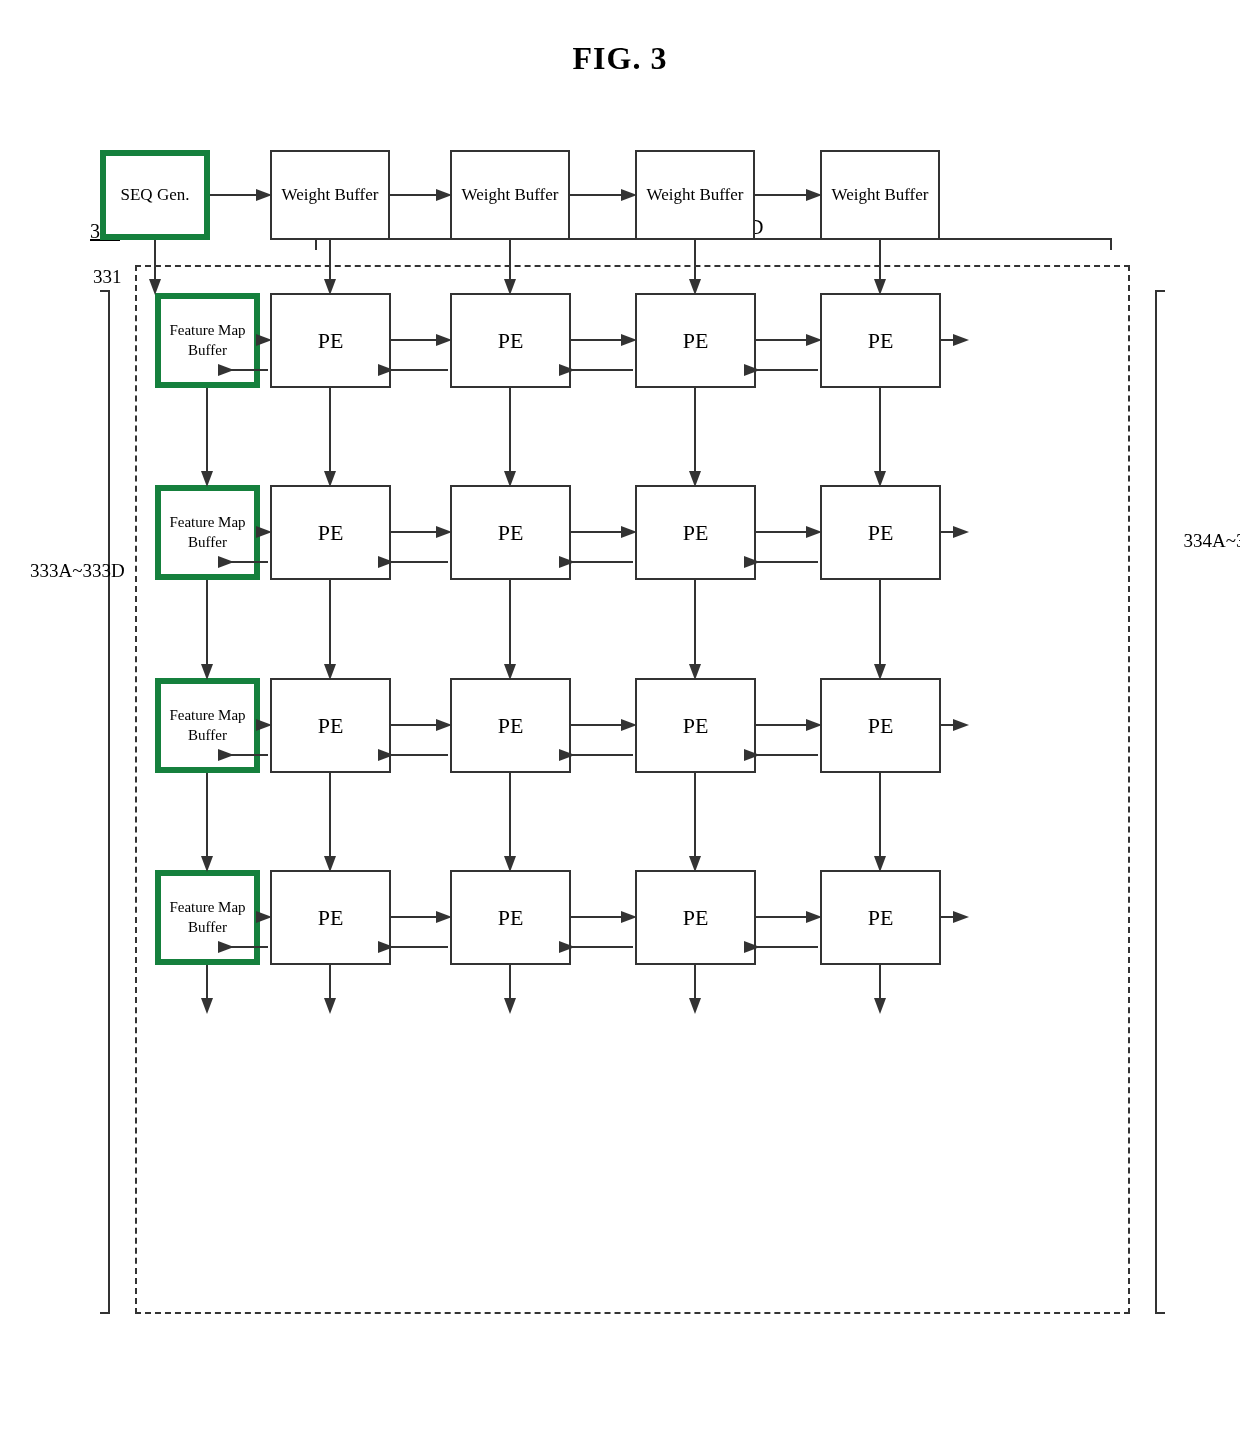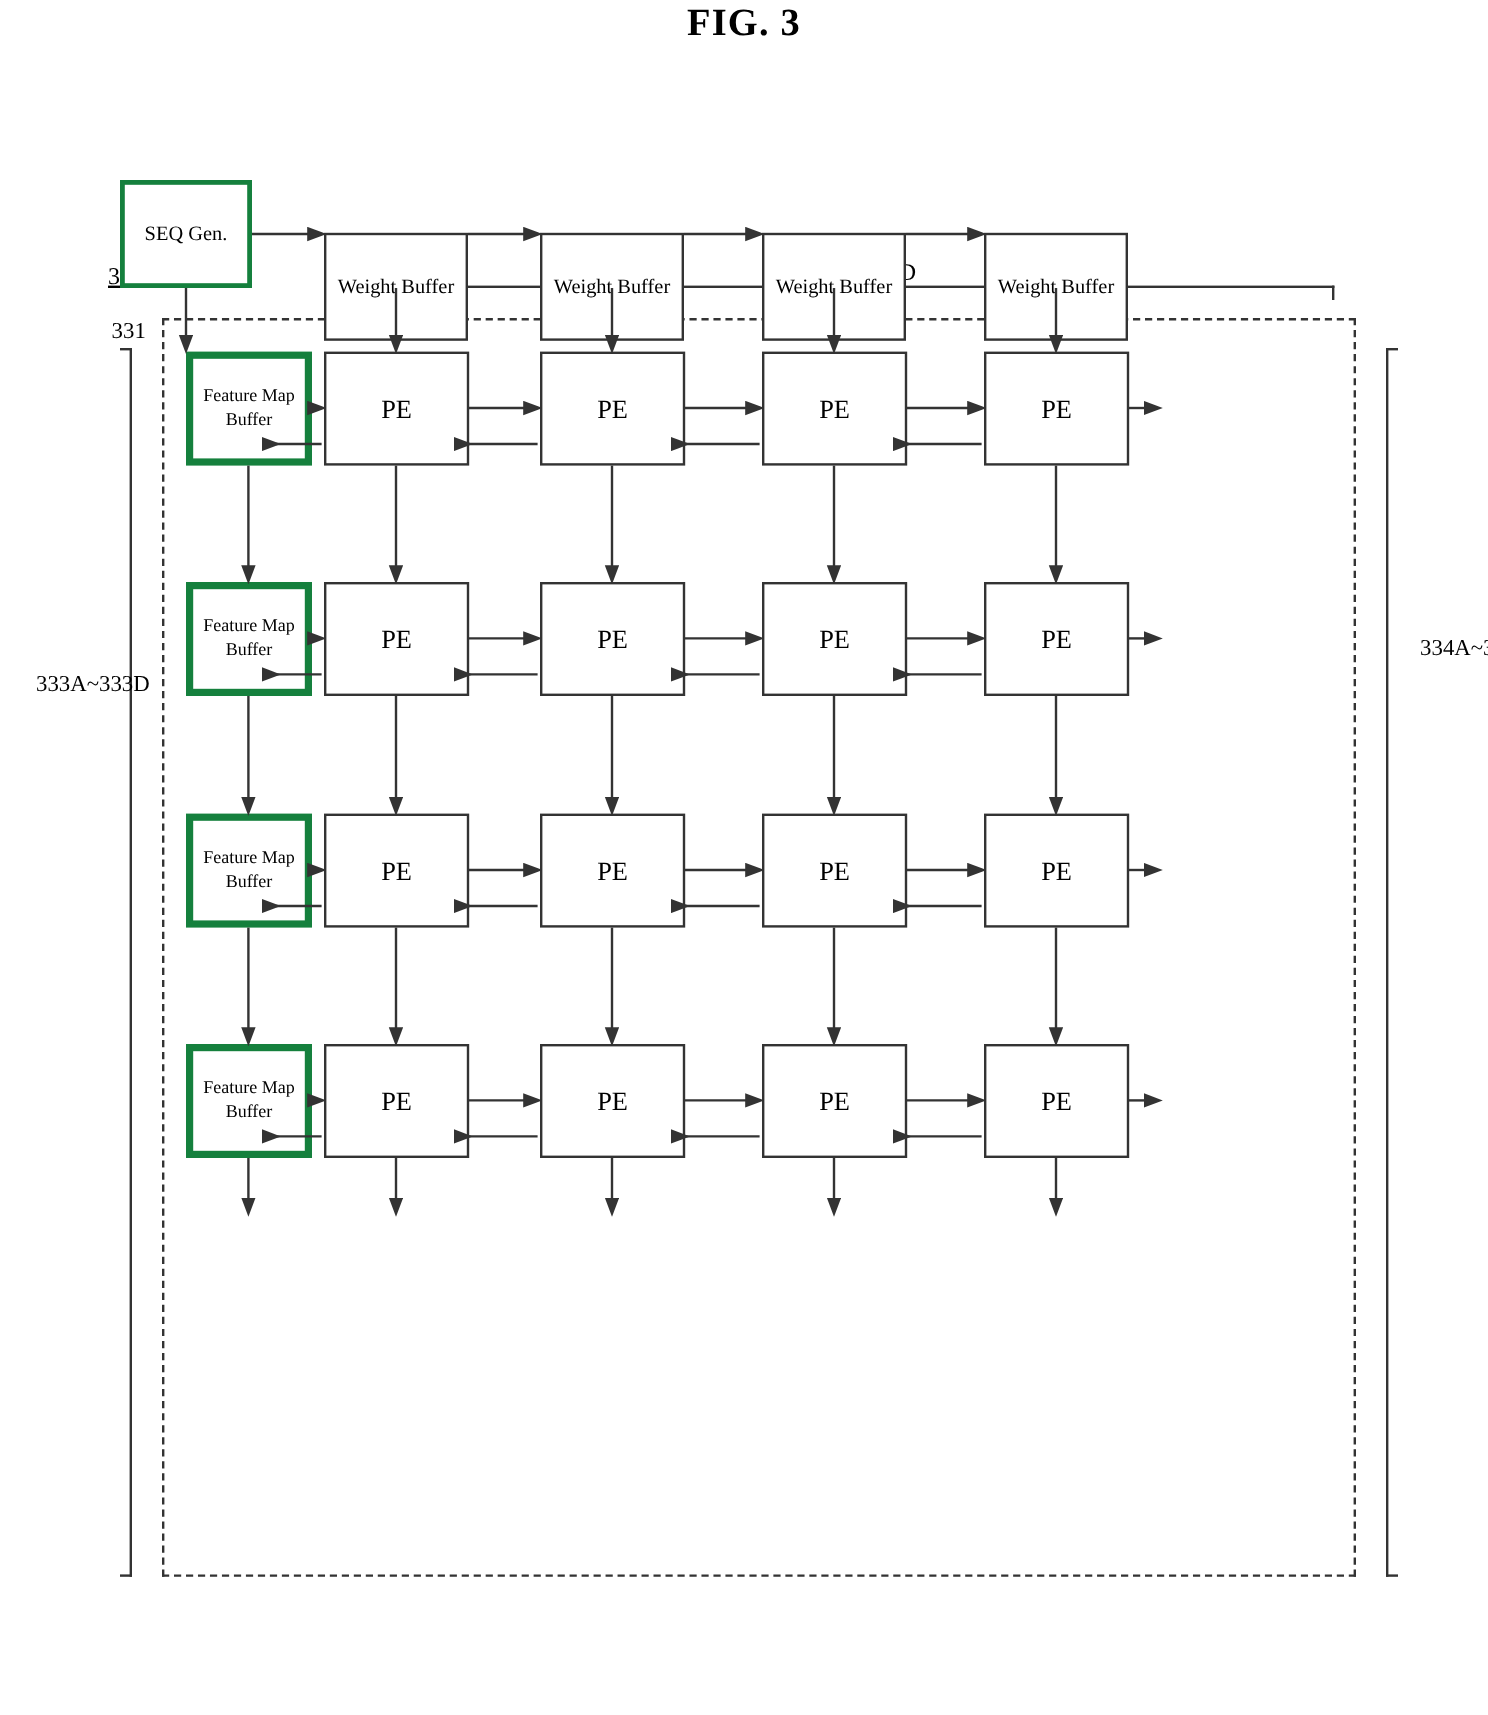--- a/index.html
+++ b/index.html
@@ -9,20 +9,21 @@
       width: 1240px;
       height: 1429px;
       position: relative;
       overflow: hidden;
     }
 
     .page-title {
       text-align: center;
       font-size: 32px;
       font-weight: bold;
+      padding-top: 40px;
       letter-spacing: 1px;
     }
 
     .diagram-container {
       position: absolute;
       top: 130px;
       left: 80px;
       right: 80px;
       bottom: 60px;
     }
@@ -46,21 +47,21 @@
       border: 2px dashed #333;
     }
 
     
     .seq-gen {
       position: absolute;
       top: 20px;
       left: 20px;
       width: 110px;
       height: 90px;
-      border: 4px solid #15803d;
+      border: 6px solid #15803d;
       background: #fff;
       display: flex;
       align-items: center;
       justify-content: center;
       text-align: center;
       font-size: 17px;
       line-height: 1.3;
     }
 
     
@@ -69,21 +70,20 @@
       width: 120px;
       height: 90px;
       border: 2px solid #333;
       background: #fff;
       display: flex;
       align-items: center;
       justify-content: center;
       text-align: center;
       font-size: 17px;
       line-height: 1.3;
-      margin-top: 44px;
     }
 
     
     .fm-buffer {
       position: absolute;
       width: 105px;
       height: 95px;
       border: 6px solid #15803d;
       background: #fff;
       display: flex;

